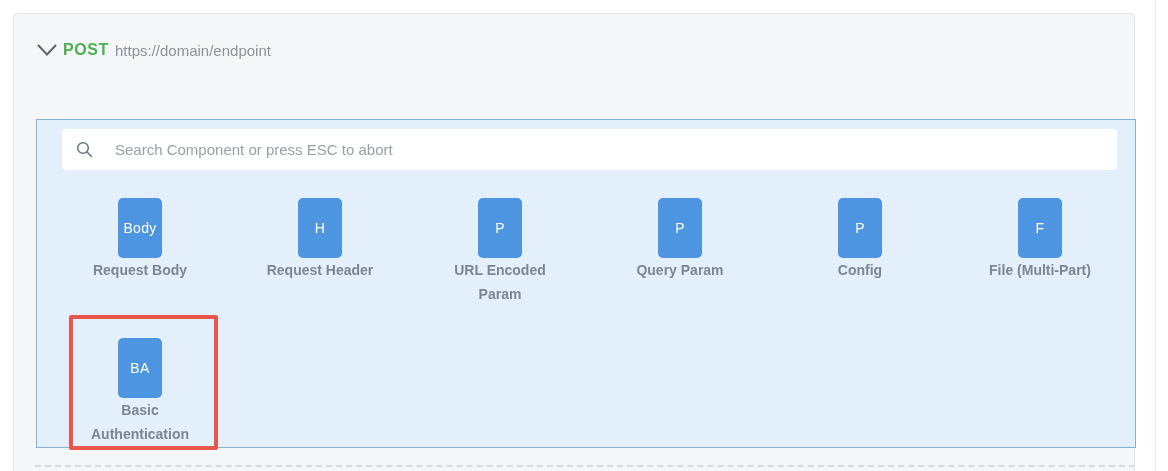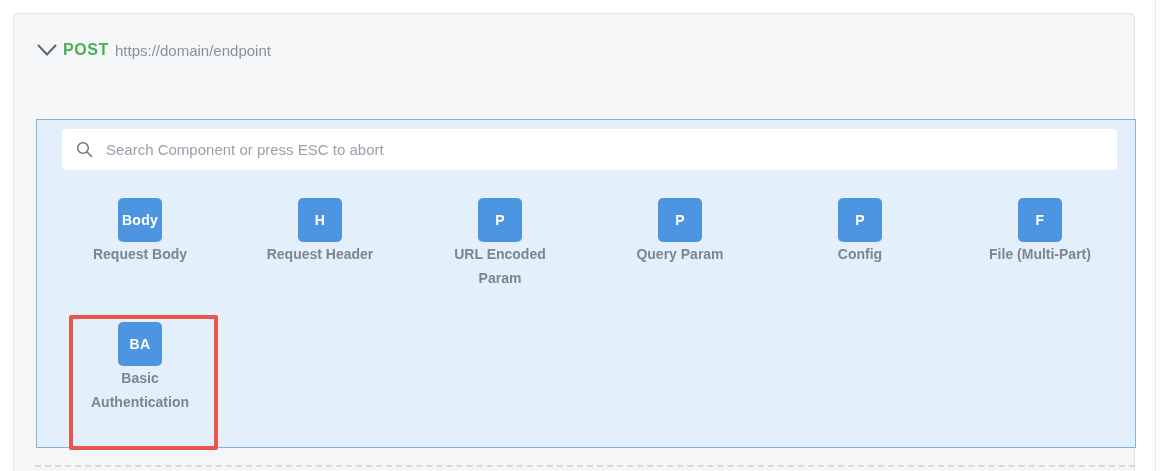--- a/index.html
+++ b/index.html
@@ -23,38 +23,38 @@
   .url { color:#8a929b; font-size:15px; }
 
   .panel {
     position:absolute; left:22px; top:105px; width:1100px; height:329px;
     background:var(--panel-bg,#e4effc);
     border:1px solid var(--panel-border,#86b2d8);
   }
 
   .searchbar {
     margin:9px 18px 0 25px; height:41px; background:#fff; border-radius:4px;
-    display:flex; align-items:center; padding:0 14px; gap:13px;
+    display:flex; align-items:center; padding:0 14px; gap:22px;
   }
   .search-glyph { width:17px; height:17px; color:#6e7a85; flex:none; }
   .search-input {
     flex:1; border:none; outline:none; background:transparent;
     font-family:"Liberation Sans", sans-serif; font-size:15px; color:#4a535c;
   }
   .search-input::placeholder { color:#98a1aa; }
 
   .grid {
     margin:28px 0 0 13px;
     display:grid; grid-template-columns:repeat(6,180px); row-gap:32px;
   }
   .cell { display:flex; flex-direction:column; align-items:center; cursor:pointer; }
   .badge {
-    width:44px; height:44px; border-radius:5px;
+    width:44px; height:60px; border-radius:5px;
     background:var(--icon-blue,#4d95e0); color:#fff;
-    font-size:14px; font-weight:700; letter-spacing:0.3px;
+    font-size:14px; font-weight:400; letter-spacing:0.3px;
     display:flex; align-items:center; justify-content:center;
   }
   .cell-label {
     max-width:132px; text-align:center;
     font-size:14px; font-weight:700; line-height:24px;
     color:var(--label-gray,#7c8691);
   }
 
   .highlight-box {
     position:absolute; left:32px; top:195px; width:149px; height:135px;

